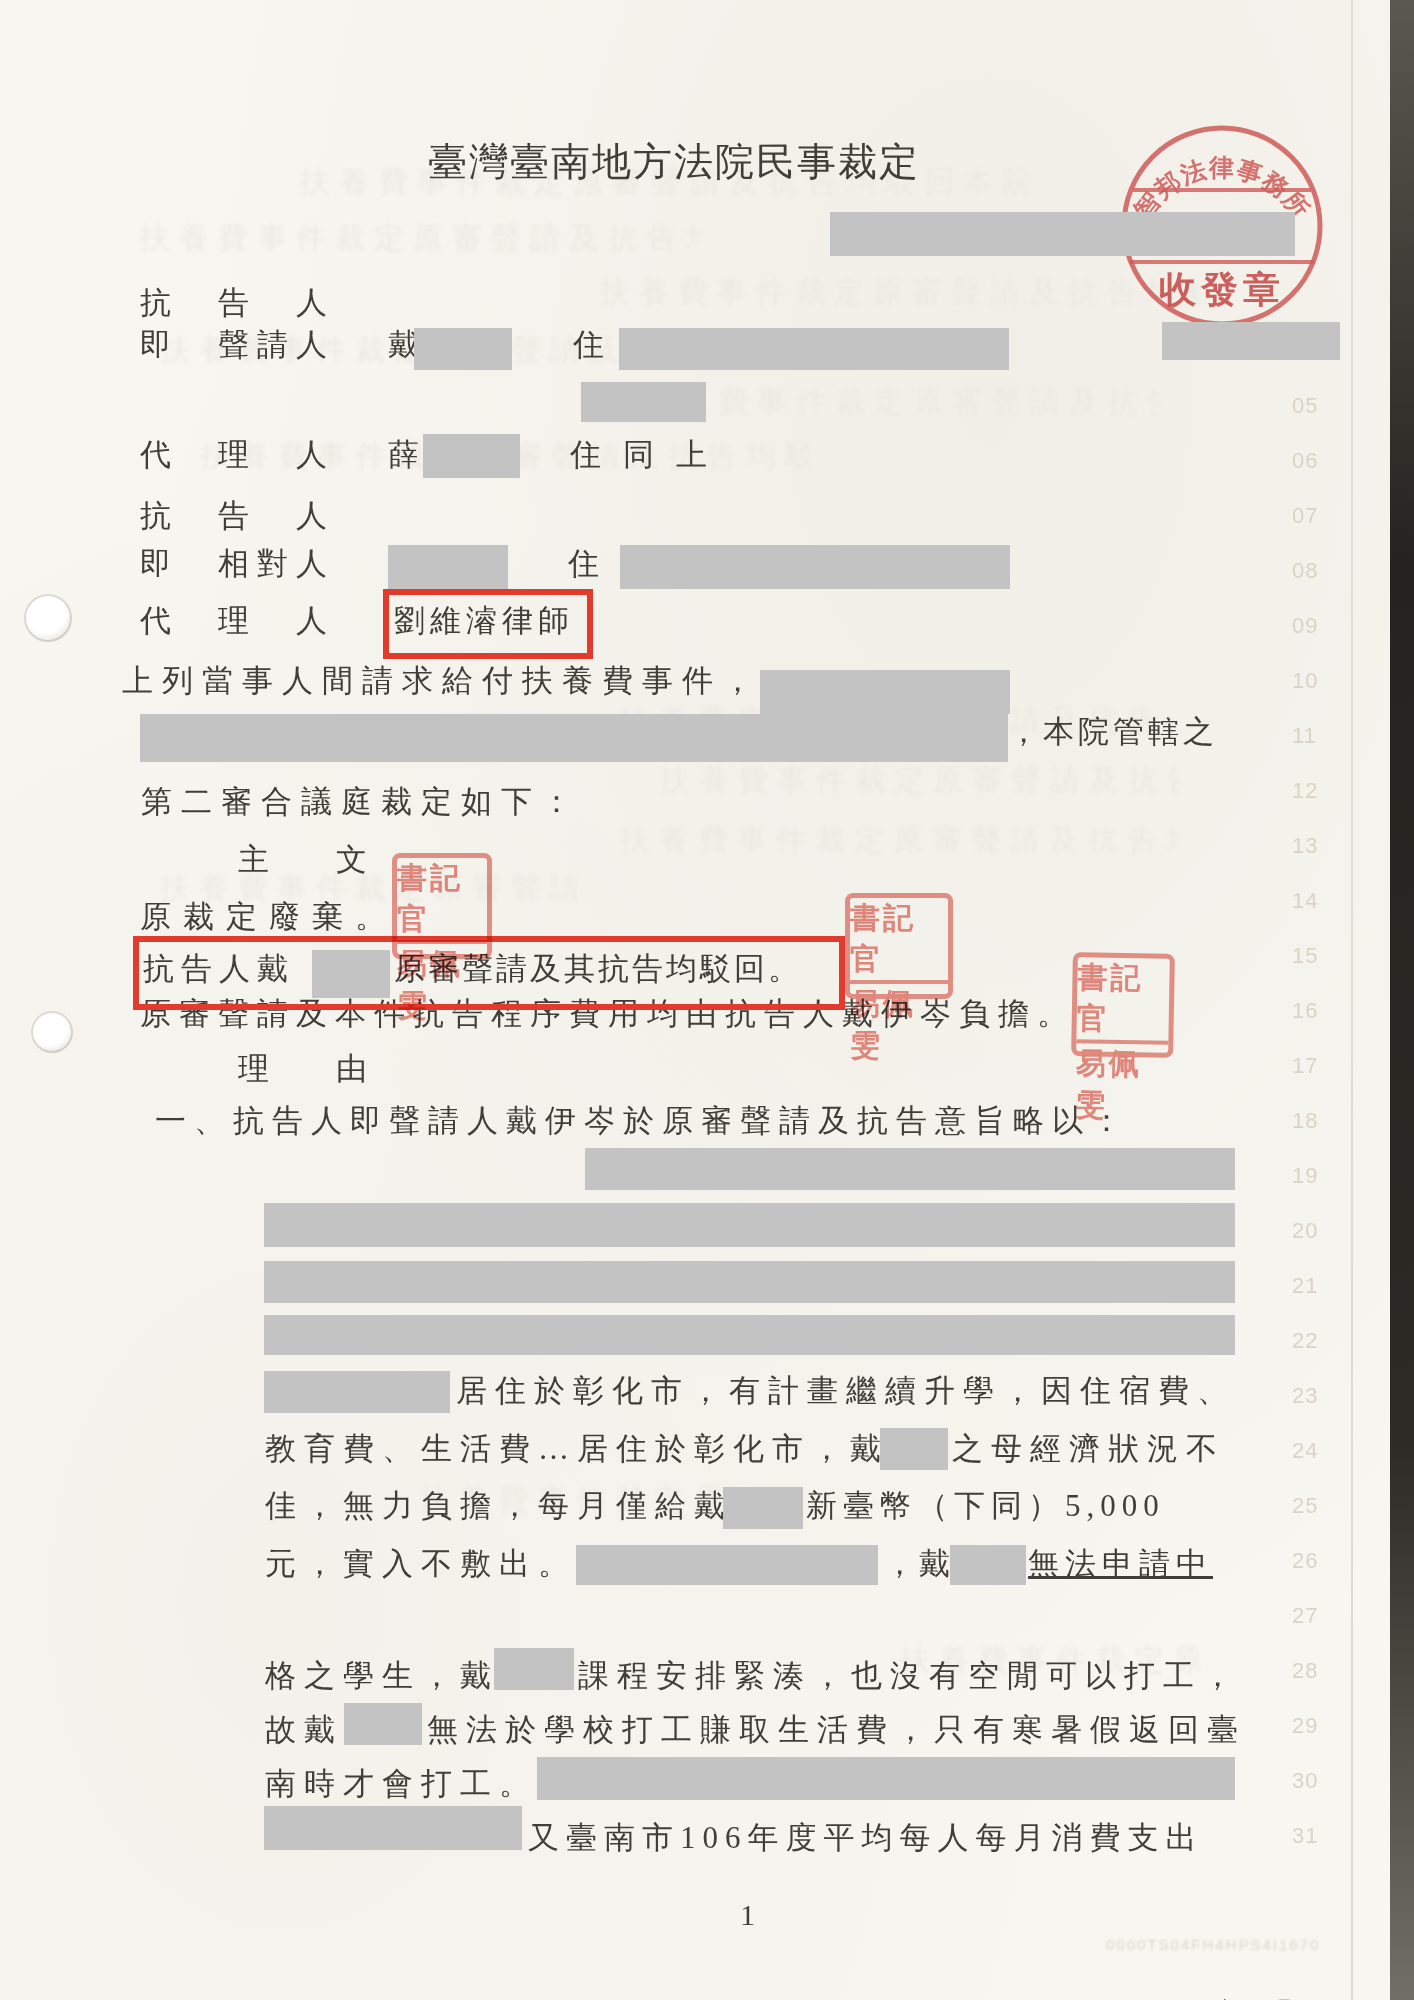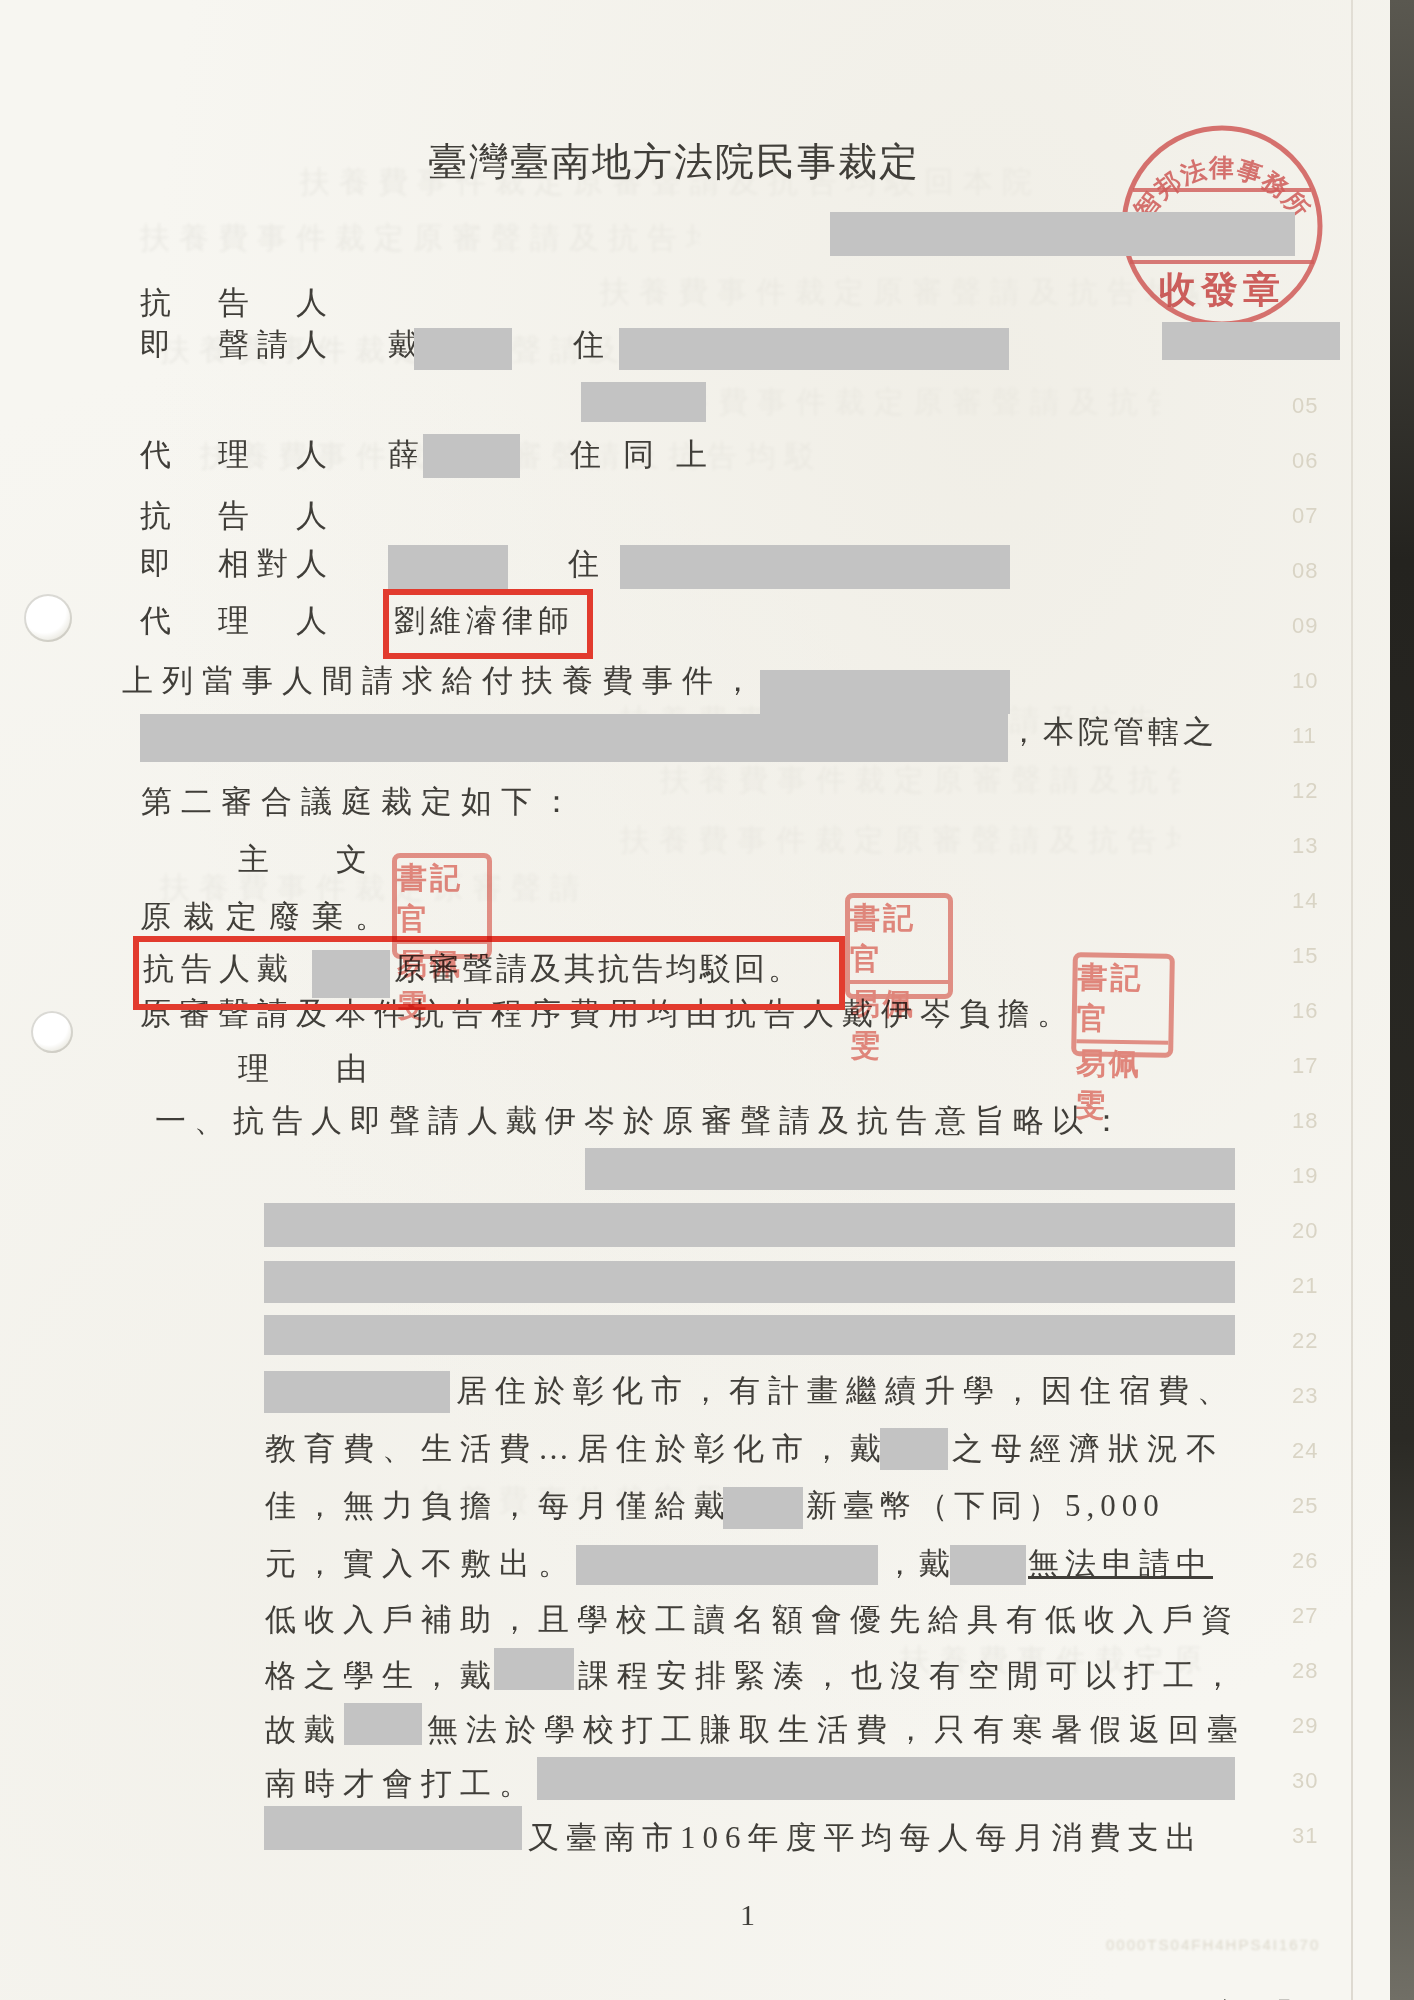--- a/index.html
+++ b/index.html
@@ -96,21 +96,20 @@
   <div class="t" style="left:155px;top:1103px;letter-spacing:8px;">一、抗告人即聲請人戴伊岑於原審聲請及抗告意旨略以：</div>
 
   <div class="t" style="left:456px;top:1373px;">居住於彰化市，有計畫繼續升學，因住宿費、</div>
   <div class="t" style="left:265px;top:1431px;">教育費、生活費…居住於彰化市，戴</div>
   <div class="t" style="left:952px;top:1431px;">之母經濟狀況不</div>
   <div class="t" style="left:265px;top:1488px;">佳，無力負擔，每月僅給戴</div>
   <div class="t" style="left:806px;top:1488px;letter-spacing:6px;">新臺幣（下同）5,000</div>
   <div class="t" style="left:265px;top:1546px;">元，實入不敷出。</div>
   <div class="t" style="left:884px;top:1546px;letter-spacing:4px;">，戴</div>
   <div class="t" style="left:1028px;top:1546px;letter-spacing:6px;text-decoration:underline;">無法申請中</div>
-  <div class="t" style="left:265px;top:1602px;">低收入戶補助，且學校工讀名額會優先給具有低收入戶資</div>
   <div class="t" style="left:265px;top:1658px;">格之學生，戴</div>
   <div class="t" style="left:578px;top:1658px;">課程安排緊湊，也沒有空閒可以打工，</div>
   <div class="t" style="left:265px;top:1712px;">故戴</div>
   <div class="t" style="left:427px;top:1712px;text-align:right;">無法於學校打工賺取生活費，只有寒暑假返回臺</div>
   <div class="t" style="left:265px;top:1766px;">南時才會打工。</div>
   <div class="t" style="left:528px;top:1820px;letter-spacing:7px;">又臺南市106年度平均每人每月消費支出</div>
 
   <div class="redact" style="left:830px;top:212px;width:465px;height:44px;"></div>
   <div class="redact" style="left:1162px;top:322px;width:178px;height:38px;"></div>
   <div class="redact" style="left:414px;top:328px;width:98px;height:42px;"></div>

